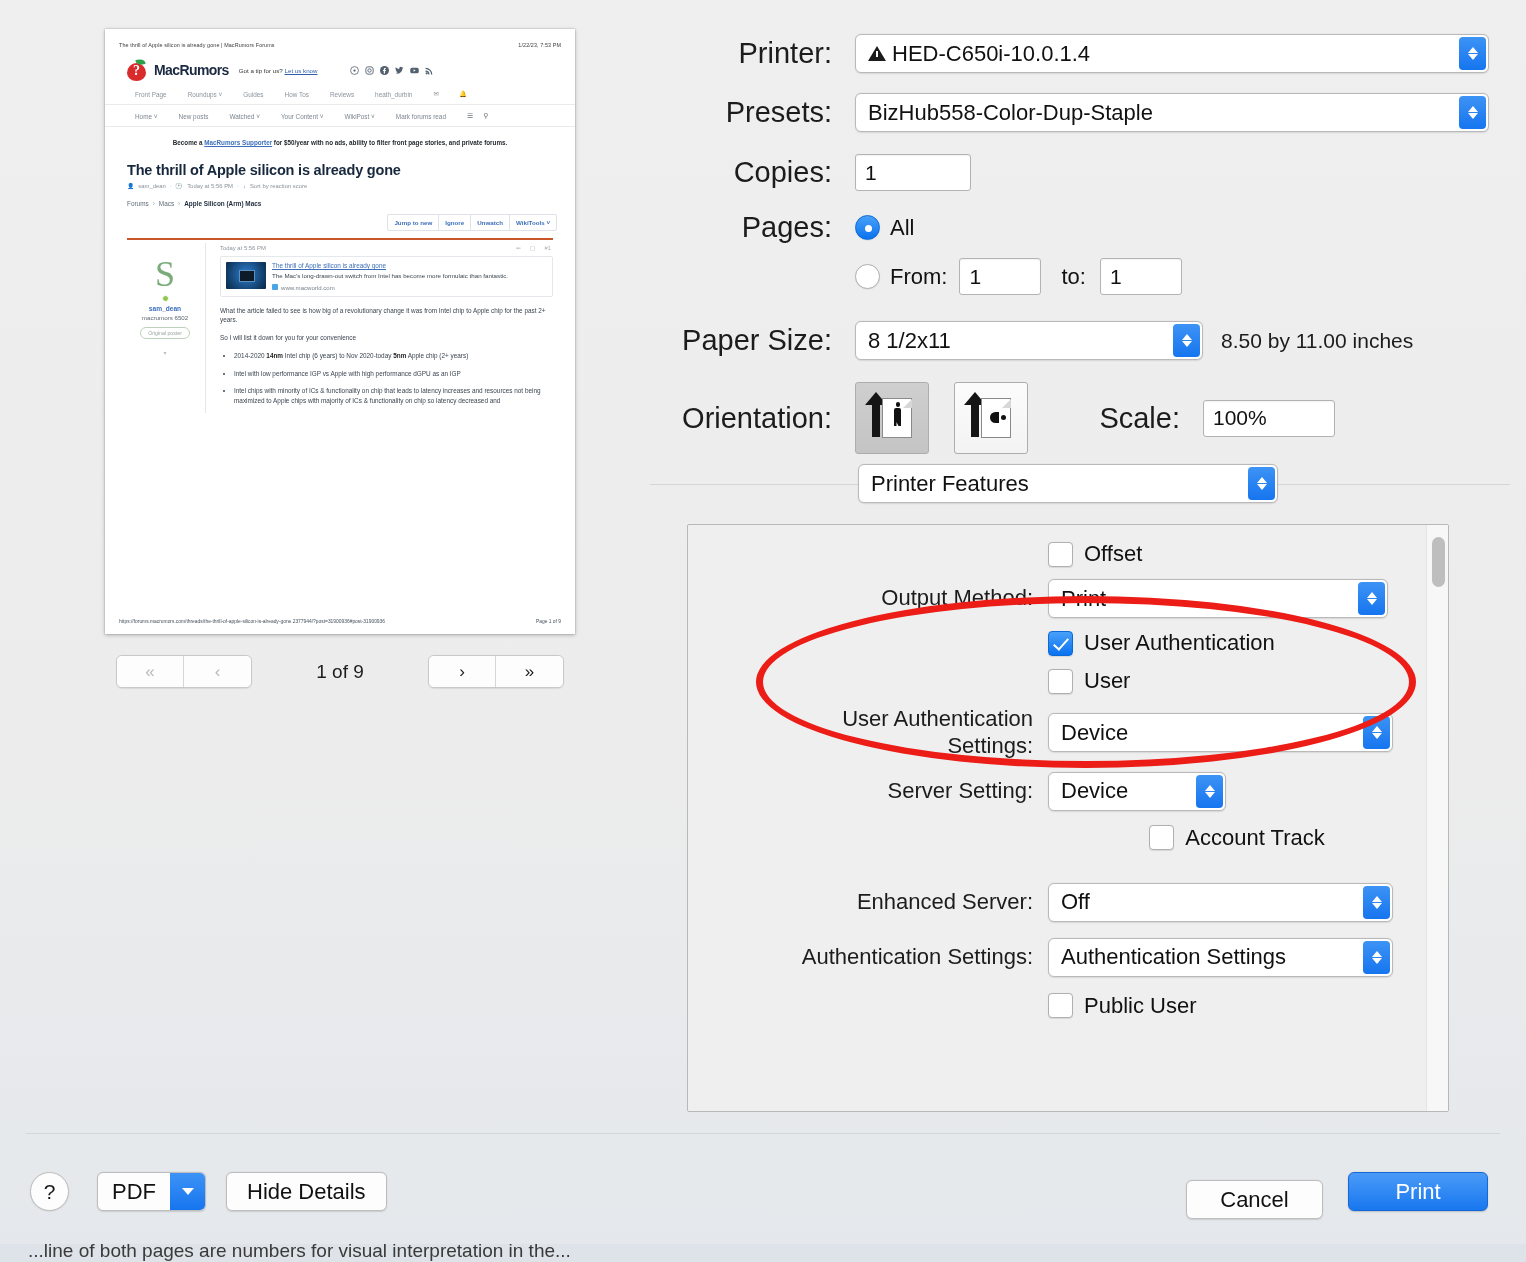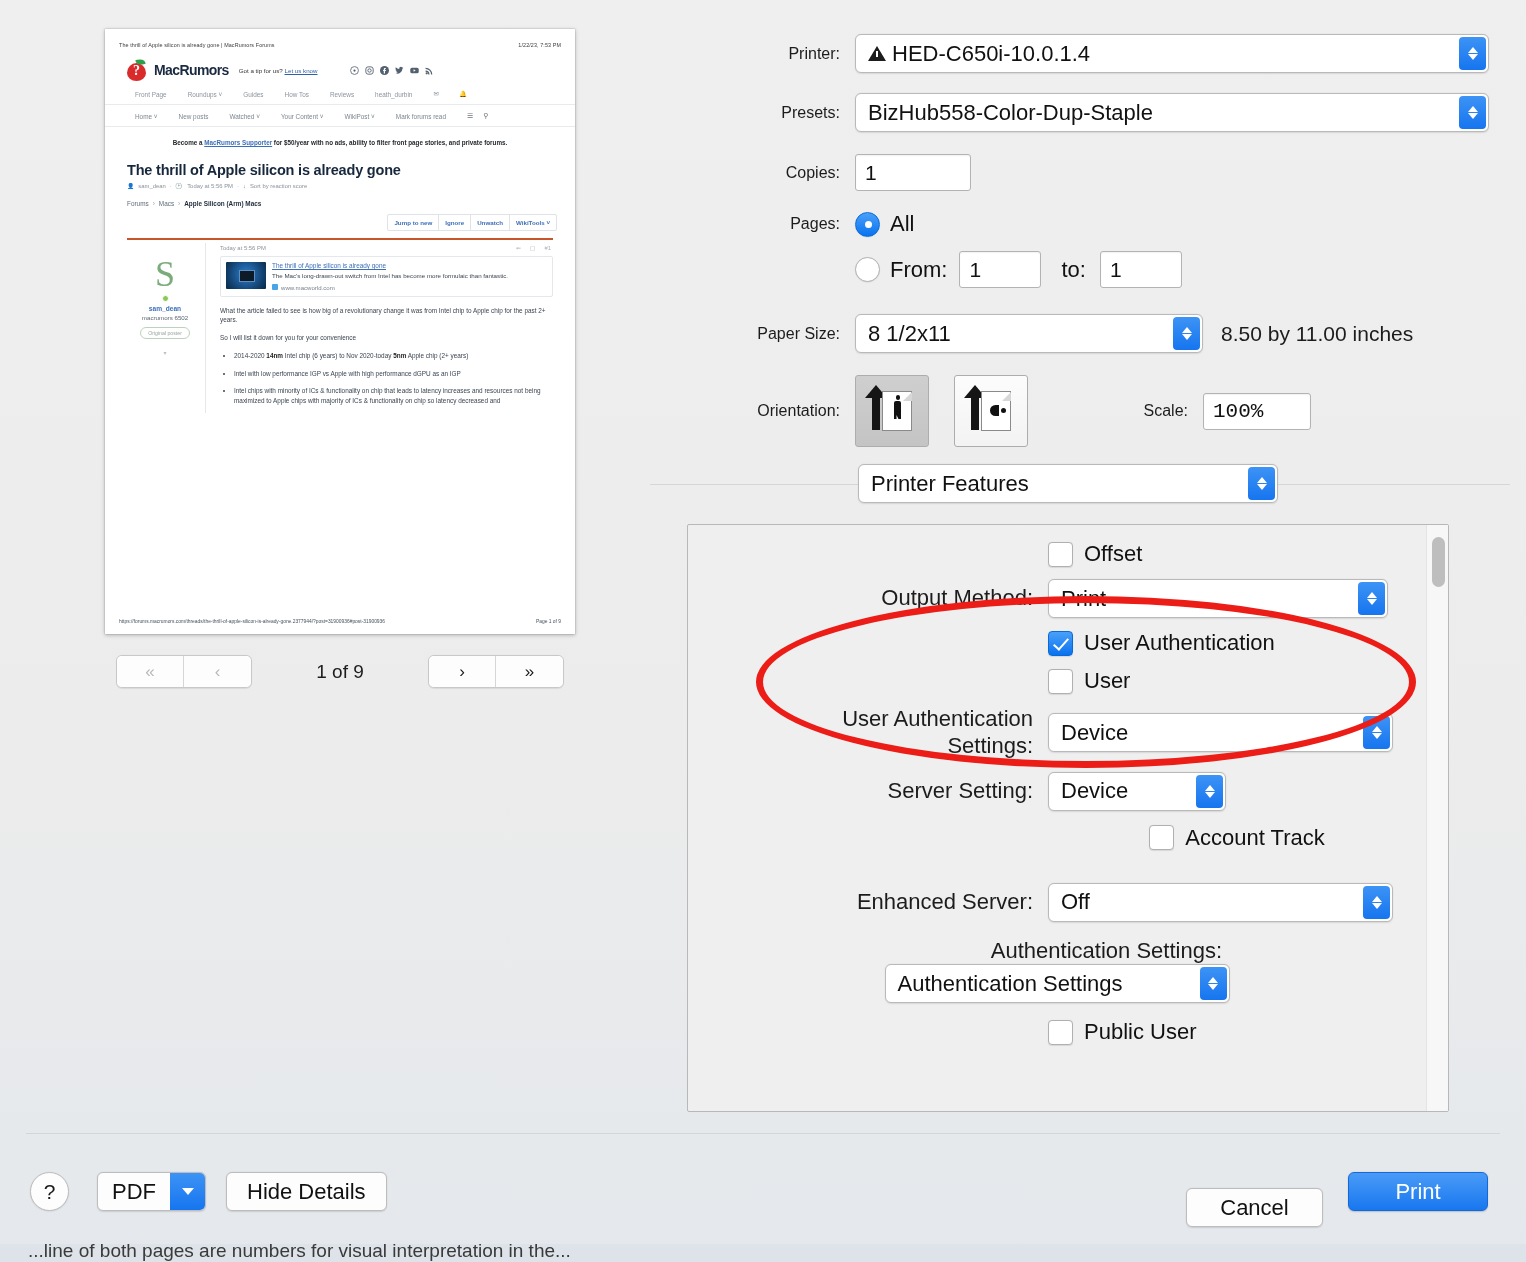--- a/index.html
+++ b/index.html
@@ -175,22 +175,22 @@
   }
   .pager-grp button:last-child { border-right: none; }
   .pager-grp button.dis { color: #b9b9b9; }
   .pager-grp button.en { color: #1a1a1a; }
   .pager-label { font-size: 19px; color: #1d1d1d; width: 176px; text-align: center; }
 
   
   .settings { position: absolute; left: 650px; top: 0; width: 860px; }
   .row { display: flex; align-items: center; margin-bottom: 9px; }
   .lbl {
-    text-align: right; font-size: 16px; color: #1c1c1c;
-    padding-right: 15px; white-space: nowrap;
+    text-align: right; font-size: 29px; color: #1c1c1c;
+    padding-right: 23px; white-space: nowrap;
   }
   .lbl-w { width: 205px; }
 
   
   .popup {
     position: relative; height: 39px; background: #fff;
     border: 0.5px solid #b9b9b9; border-radius: 6px;
     display: flex; align-items: center;
     box-shadow: 0 0.5px 1.5px rgba(0,0,0,0.10);
   }
@@ -382,21 +382,21 @@
     width: 0; height: 0; border-left: 6px solid transparent;
     border-right: 6px solid transparent; border-top: 7px solid #fff;
   }
   .hide-btn {
     position: absolute; left: 226px; top: 0; height: 39px; padding: 0 20px;
     background: #fdfdfd; border: 0.5px solid #bdbdbd; border-radius: 6px;
     display: flex; align-items: center; font-size: 22px; color: #111;
     box-shadow: 0 0.5px 1.5px rgba(0,0,0,0.12);
   }
   .cancel-btn {
-    position: absolute; left: 1186px; top: 16px; width: 137px; height: 39px;
+    position: absolute; left: 1186px; top: 8px; width: 137px; height: 39px;
     background: #fdfdfd; border: 0.5px solid #bdbdbd; border-radius: 6px;
     display: flex; align-items: center; justify-content: center;
     font-size: 22px; color: #111; box-shadow: 0 0.5px 1.5px rgba(0,0,0,0.12);
   }
   .print-btn {
     position: absolute; left: 1348px; top: 0; width: 140px; height: 39px;
     background: linear-gradient(180deg,#4a9bf7,#1877ef); border: 0.5px solid #1668d8;
     border-radius: 6px; display: flex; align-items: center; justify-content: center;
     font-size: 22px; color: #fff; box-shadow: 0 0.5px 1.5px rgba(0,0,0,0.18);
   }
@@ -642,21 +642,21 @@
             <i class="person"></i>
           </span>
       </div>
       <div class="orient-btn" style="margin-left:25px;">
         <span class="arrow-up"></span>
         <span class="pg-icon">
             <i class="person-land"></i>
           </span>
       </div>
       <div class="lbl" style="width:175px;">Scale:</div>
-      <div class="tfield" style="width:108px;font-family:Liberation Mono, monospace;">100%</div>
+      <div class="tfield" style="width:132px;">100%</div>
     </div>
   </div>
 
   <div class="divider"></div>
 
   <div class="pf-popup popup">
     <span class="ptext">Printer Features</span>
     <span class="stepper">
         <i class="ch up"></i>
         <i class="ch dn"></i>
@@ -743,21 +743,21 @@
         <div class="flbl">Enhanced Server:</div>
         <div class="popup" style="width:345px;">
           <span class="ptext">Off</span>
           <span class="stepper">
               <i class="ch up"></i>
               <i class="ch dn"></i>
             </span>
         </div>
       </div>
 
-      <div class="frow" style="margin-top:16px;flex-direction:column;">
+      <div class="frow" style="margin-top:16px;">
         <div class="flbl">Authentication Settings:</div>
         <div class="popup" style="width:345px;">
           <span class="ptext">Authentication Settings</span>
           <span class="stepper">
               <i class="ch up"></i>
               <i class="ch dn"></i>
             </span>
         </div>
       </div>
 

